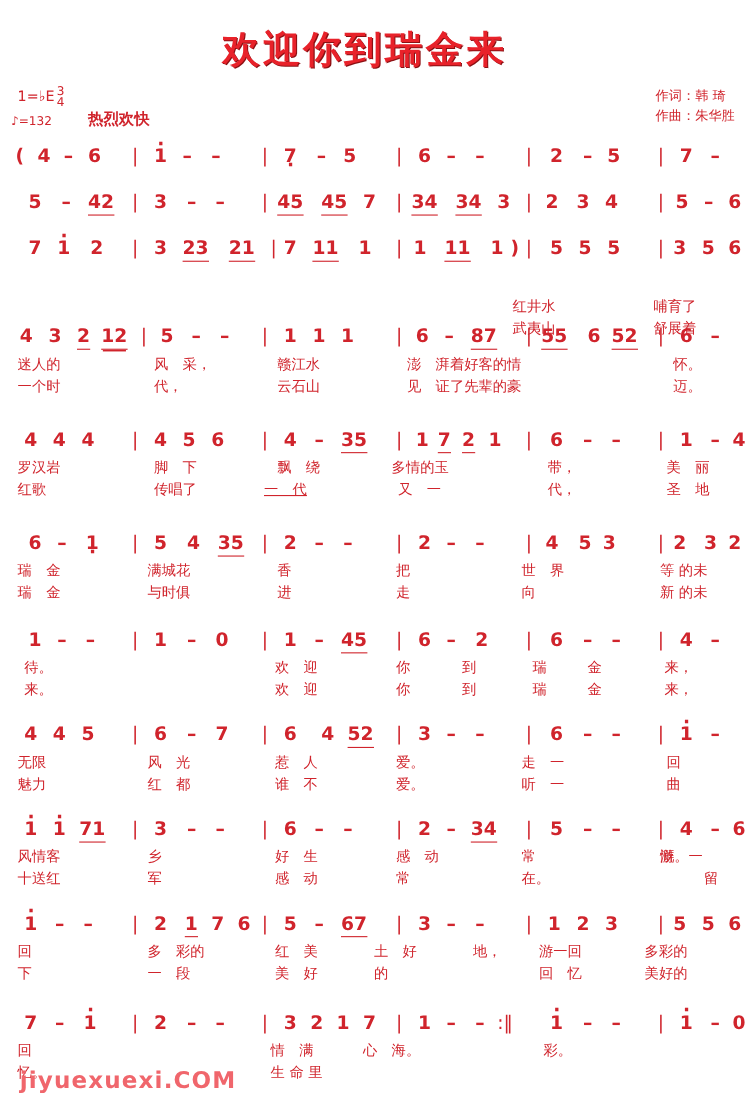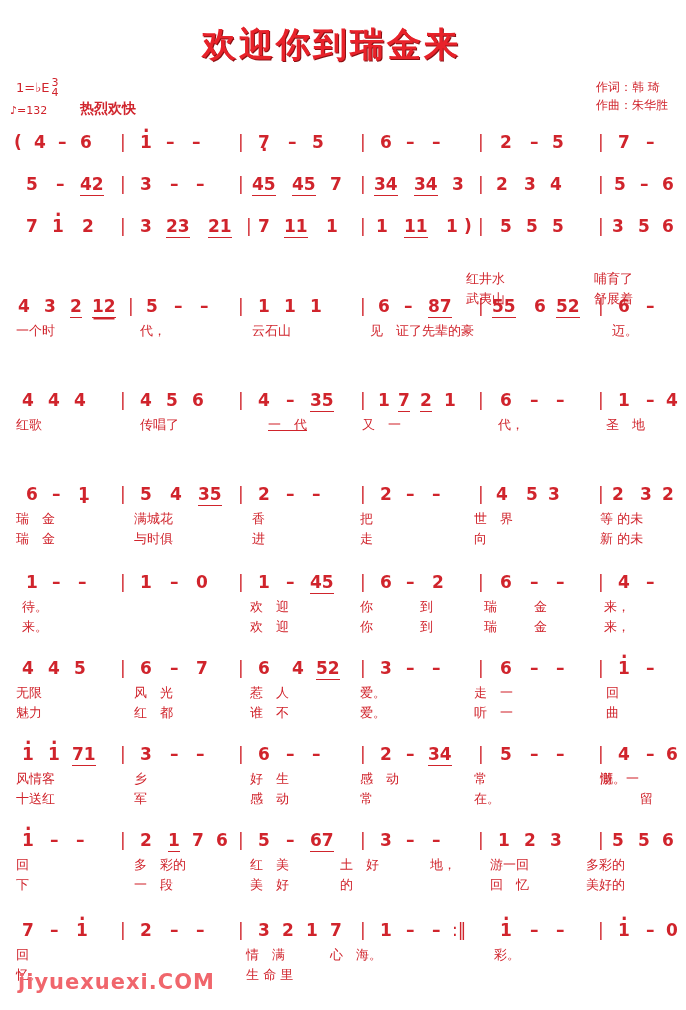--- a/index.html
+++ b/index.html
@@ -203,20 +203,27 @@
           <span class="n u1" style="left: 428px;">87</span>
           <span class="n" style="left: 478px; font-weight: normal;">|</span>
           <span class="n u1" style="left: 492px;">55</span>
           <span class="n" style="left: 534px;">6</span>
           <span class="n u1" style="left: 556px;">52</span>
           <span class="n" style="left: 598px; font-weight: normal;">|</span>
           <span class="n" style="left: 618px;">6</span>
           <span class="n" style="left: 646px;">–</span>
         </div>
         <div class="lyr">
+          <span class="l" style="left: 16px;">迷人的</span>
+          <span class="l" style="left: 140px;">风　采，</span>
+          <span class="l" style="left: 252px;">赣江水</span>
+          <span class="l" style="left: 370px;">澎　湃着好客的情</span>
+          <span class="l" style="left: 612px;">怀。</span>
+        </div>
+        <div class="lyr">
           <span class="l" style="left: 16px;">一个时</span>
           <span class="l" style="left: 140px;">代，</span>
           <span class="l" style="left: 252px;">云石山</span>
           <span class="l" style="left: 370px;">见　证了先辈的豪</span>
           <span class="l" style="left: 612px;">迈。</span>
         </div>
       </div>
       <div class="row" style="top: 390px;">
         <div class="notes">
           <span class="n" style="left: 22px;">4</span>
@@ -238,23 +245,31 @@
           <span class="n" style="left: 478px; font-weight: normal;">|</span>
           <span class="n" style="left: 500px;">6</span>
           <span class="n" style="left: 530px;">–</span>
           <span class="n" style="left: 556px;">–</span>
           <span class="n" style="left: 598px; font-weight: normal;">|</span>
           <span class="n" style="left: 618px;">1</span>
           <span class="n" style="left: 646px;">–</span>
           <span class="n" style="left: 666px;">4</span>
         </div>
         <div class="lyr">
+          <span class="l" style="left: 16px;">罗汉岩</span>
+          <span class="l" style="left: 140px;">脚　下</span>
+          <span class="l" style="left: 252px;">飘　绕</span>
+          <span class="l" style="left: 356px;">多情的玉</span>
+          <span class="l" style="left: 498px;">带，</span>
+          <span class="l" style="left: 606px;">美　丽</span>
+        </div>
+        <div class="lyr">
           <span class="l" style="left: 16px;">红歌</span>
           <span class="l" style="left: 140px;">传唱了</span>
-          <span class="l" style="left: 268px; text-decoration: underline;">一　代</span>
+          <span class="l" style="left: 240px; text-decoration: underline;">一　代</span>
           <span class="l" style="left: 362px;">又　一</span>
           <span class="l" style="left: 498px;">代，</span>
           <span class="l" style="left: 606px;">圣　地</span>
         </div>
       </div>
       <div class="row" style="top: 484px;">
         <div class="notes">
           <span class="n" style="left: 26px;">6</span>
           <span class="n" style="left: 52px;">–</span>
           <span class="n" style="left: 78px;">1<span style="position: absolute; left: 3px; top: 8px; font-size: 17px;">·</span></span>

